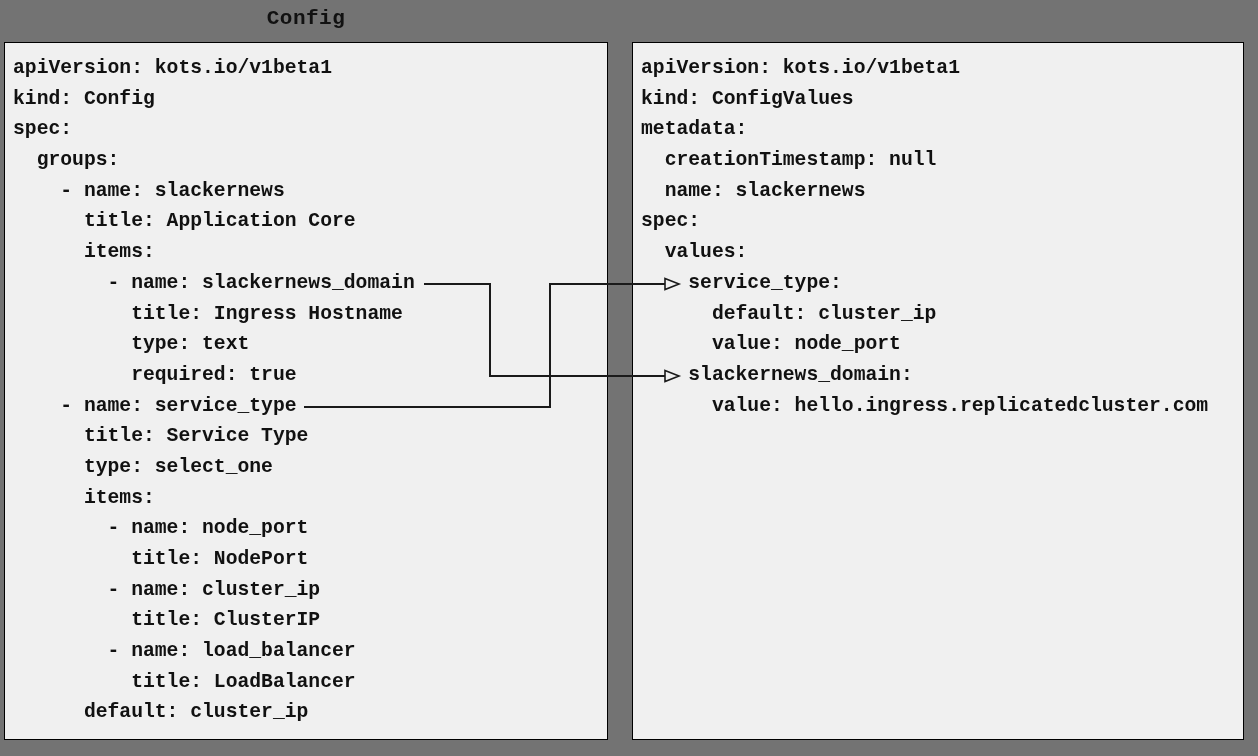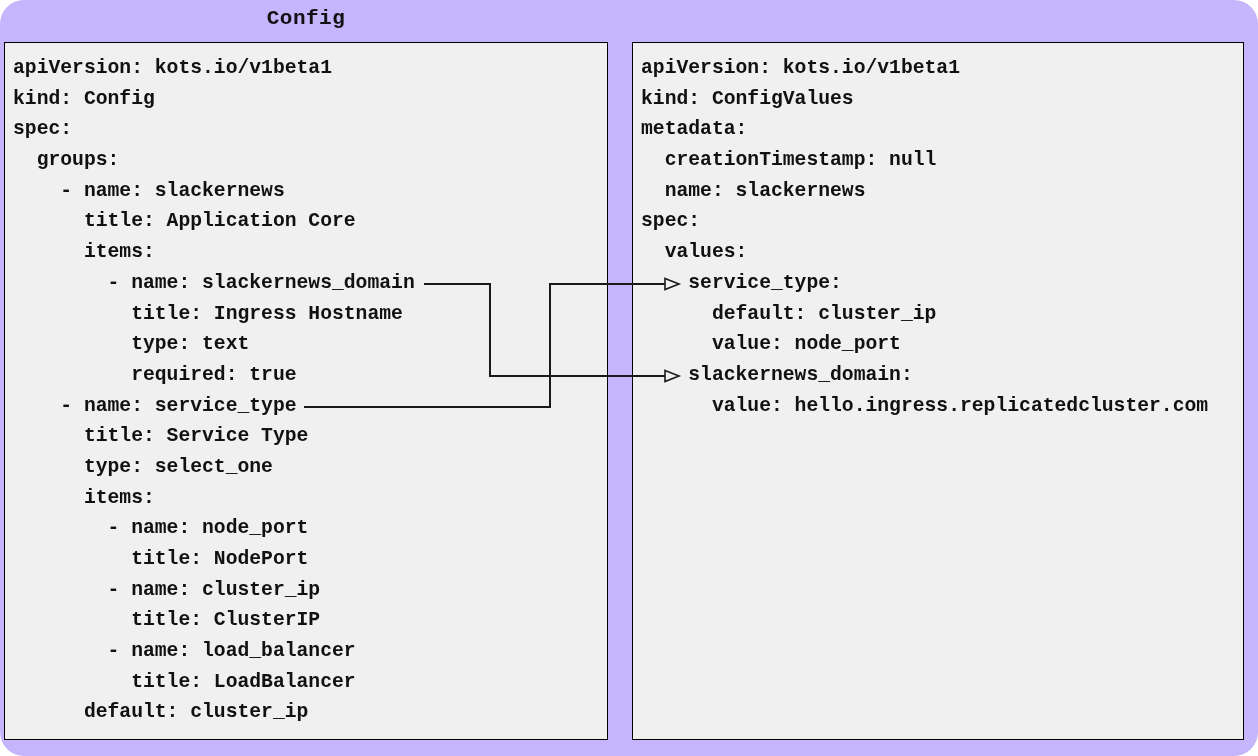--- a/index.html
+++ b/index.html
@@ -4,24 +4,23 @@
 <style>
   html, body {
     margin: 0;
     padding: 0;
     background: #ffffff;
   }
   .stage {
     position: relative;
     width: 1258px;
     height: 756px;
-    background: #c4b5fd;
+    background: #737373;
     overflow: hidden;
     font-family: "Liberation Mono", monospace;
-    border-radius: 24px;
   }
   .panel-title {
     position: absolute;
     top: 6px;
     text-align: center;
     font-family: "Liberation Mono", monospace;
     font-weight: bold;
     font-size: 21px;
     line-height: 26px;
     color: #111111;

